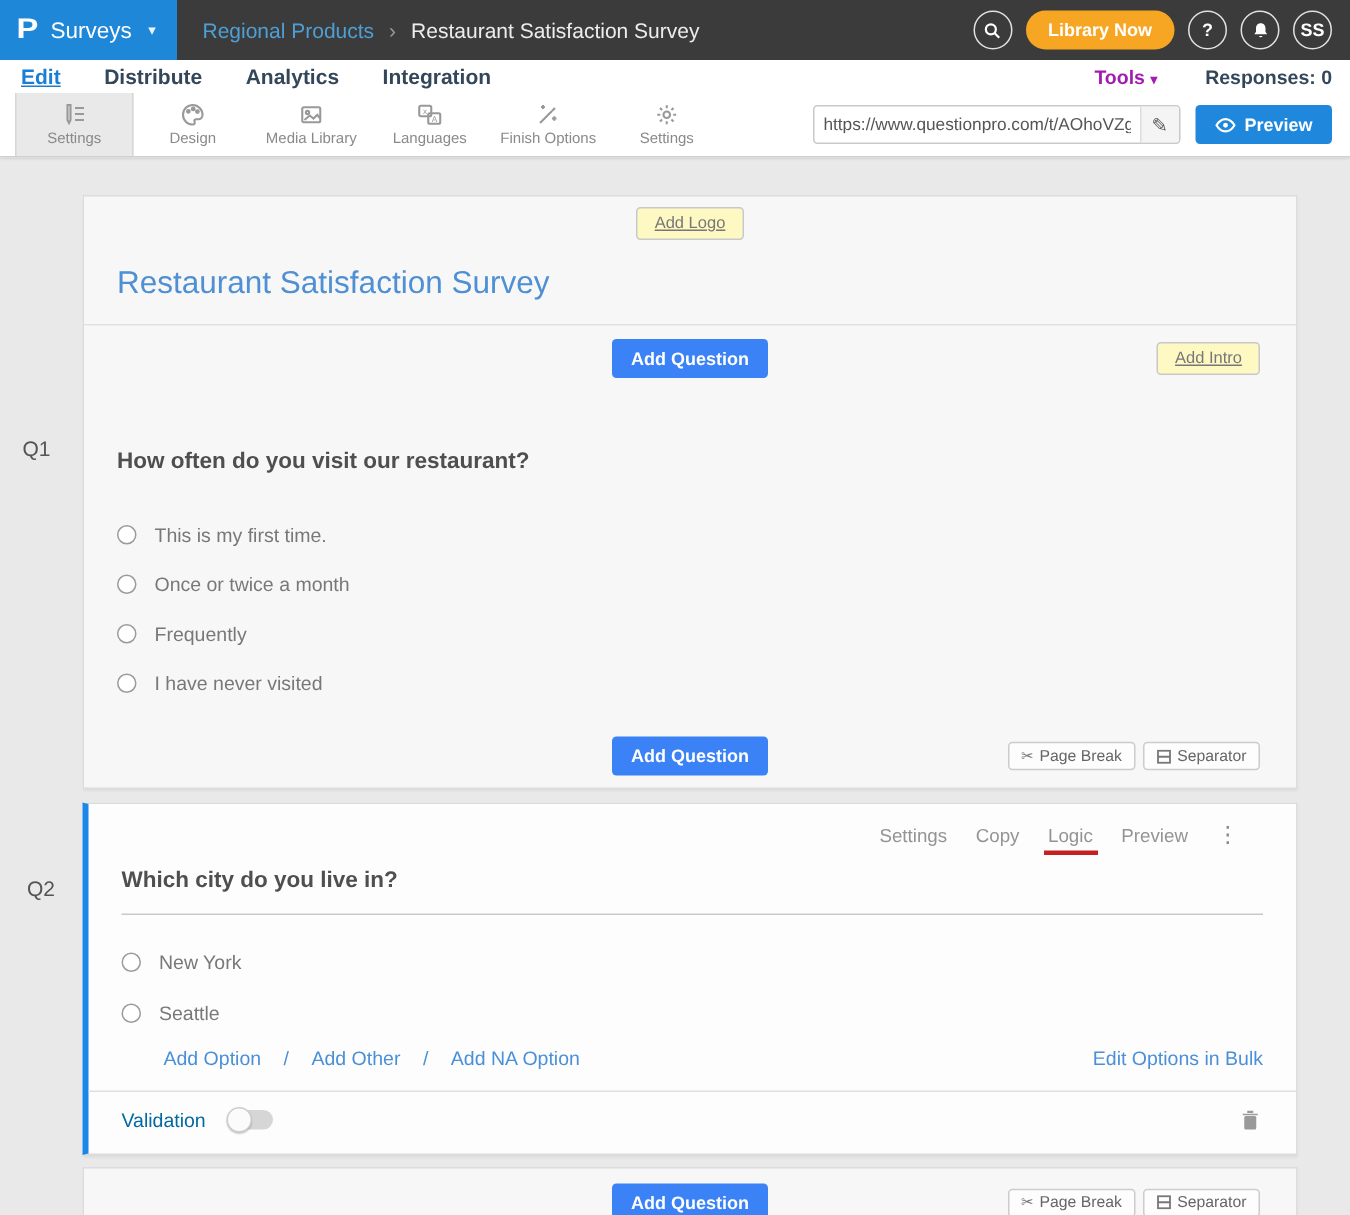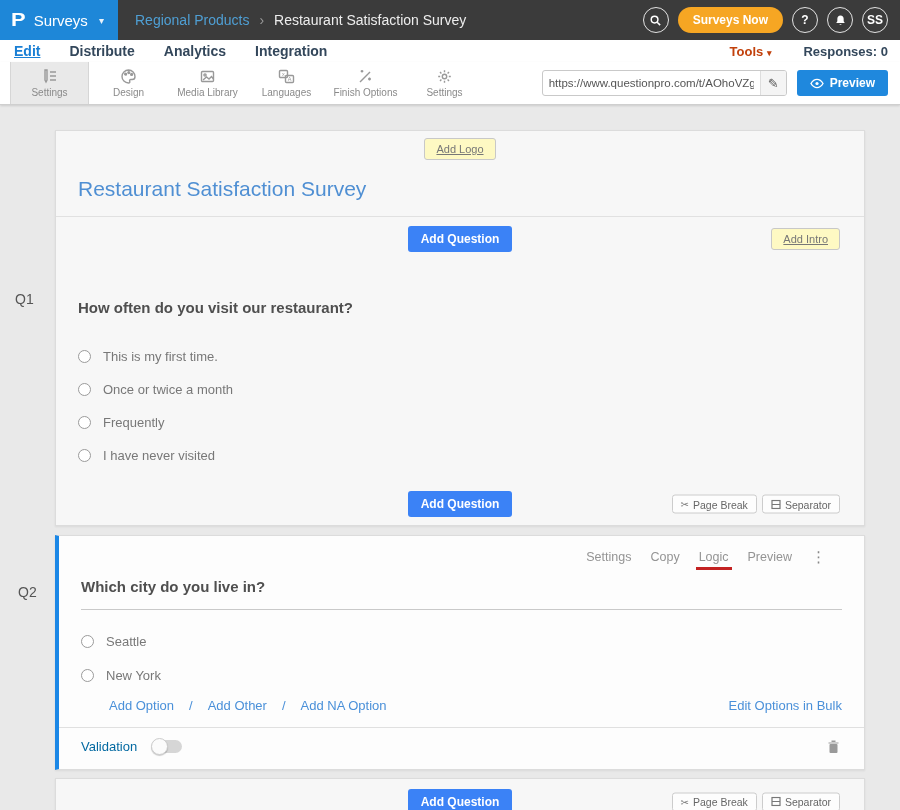--- a/index.html
+++ b/index.html
@@ -18,21 +18,21 @@
   .crumb-current { color:#ededed; }
   .header-actions { margin-left:auto; display:flex; align-items:center; gap:9px; padding-right:12px; }
   .circle-btn { width:26px; height:26px; border:1.5px solid rgba(255,255,255,.85); border-radius:50%; display:flex; align-items:center; justify-content:center; color:#fff; font-size:12px; font-weight:700; cursor:pointer; flex:0 0 auto; }
   .upgrade-btn { background:#f6a623; color:#fff; font-size:12px; font-weight:700; border:none; border-radius:14px; padding:6px 15px; cursor:pointer; }
 
   
   .nav-row { height:22px; background:#fff; display:flex; align-items:center; padding:0 12px 0 14px; }
   .nav-tab { font-size:14px; font-weight:700; color:#33475b; margin-right:29px; cursor:pointer; text-decoration:none; }
   .nav-tab.active { color:#1a7fd4; text-decoration:underline; }
   .nav-right { margin-left:auto; display:flex; align-items:center; gap:32px; }
-  .tools-link { font-size:13px; font-weight:700; color:#c2410c; cursor:pointer; }
+  .tools-link { font-size:13px; font-weight:700; color:#a21caf; cursor:pointer; }
   .tools-caret { font-size:9px; }
   .responses { font-size:13px; font-weight:700; color:#33475b; }
 
   
   .toolbar { height:43px; background:#fff; border-bottom:1px solid #cfcfcf; box-shadow:0 1px 2px rgba(0,0,0,.12); display:flex; align-items:stretch; padding-left:10px; position:relative; z-index:2; }
   .tool-item { width:79px; display:flex; flex-direction:column; align-items:center; justify-content:center; gap:2px; cursor:pointer; }
   .tool-item.active { background:#e9e9e9; border-left:1px solid #d6d6d6; border-right:1px solid #d6d6d6; }
   .tool-item .t-icon { height:17px; display:flex; align-items:center; justify-content:center; }
   .tool-item svg { stroke:#999; fill:none; stroke-width:1.4; }
   .tool-label { font-size:10px; color:#8a8a8a; }
@@ -105,21 +105,21 @@
     <span class="crumb-sep">›</span>
     <span class="crumb-current">Restaurant Satisfaction Survey</span>
   </div>
   <div class="header-actions">
     <div class="circle-btn">
       <svg width="13" height="13" viewBox="0 0 14 14">
           <circle cx="6" cy="6" r="3.6" stroke="#fff" stroke-width="1.6" fill="none"></circle>
           <line x1="8.8" y1="8.8" x2="12" y2="12" stroke="#fff" stroke-width="1.6"></line>
         </svg>
     </div>
-    <button class="upgrade-btn">Surveys Now</button>
+    <button class="upgrade-btn">Library Now</button>
     <div class="circle-btn">?</div>
     <div class="circle-btn">
       <svg width="13" height="13" viewBox="0 0 14 14">
           <path d="M7 1.6c-2.2 0-3.4 1.6-3.4 3.6v2.6L2.4 9.6h9.2l-1.2-1.8V5.2c0-2-1.2-3.6-3.4-3.6z" fill="#fff"></path>
           <path d="M5.7 10.7a1.4 1.4 0 0 0 2.6 0z" fill="#fff"></path>
         </svg>
     </div>
     <div class="circle-btn">SS</div>
   </div>
 </header>
@@ -279,25 +279,25 @@
     </div>
 
     <span class="q-num" style="top:48px;">Q2</span>
     <div class="q2-title-row">
       <span class="q-text">Which city do you live in?</span>
     </div>
 
     <div class="q2-opts">
       <div class="opt-row">
         <span class="radio"></span>
-        <span class="opt-label">Seattle</span>
+        <span class="opt-label">New York</span>
       </div>
       <div class="opt-row">
         <span class="radio"></span>
-        <span class="opt-label">New York</span>
+        <span class="opt-label">Seattle</span>
       </div>
     </div>
 
     <div class="links-row">
       <div class="opt-links">
         <span>Add Option</span>
         <span class="slash">/</span>
         <span>Add Other</span>
         <span class="slash">/</span>
         <span>Add NA Option</span>

